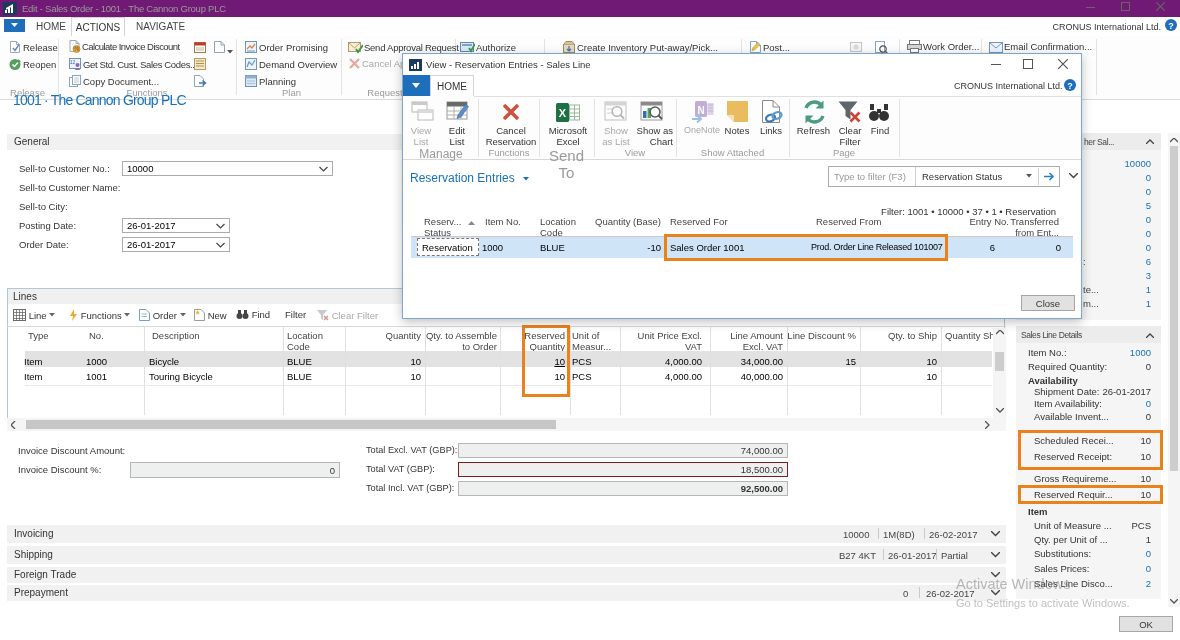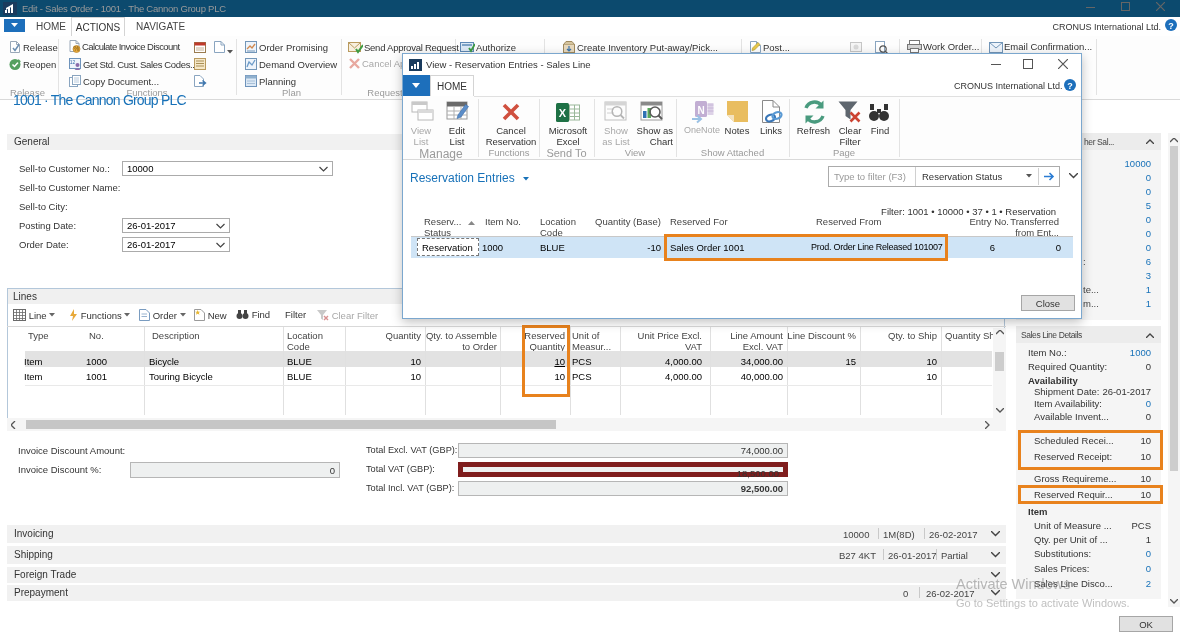--- a/index.html
+++ b/index.html
@@ -7,21 +7,21 @@
 body { font-family:"Liberation Sans", sans-serif; font-size:9.5px; color:#333; }
 #app { position:relative; width:1180px; height:640px; background:#fff; }
 .abs { position:absolute; }
 .blue { color:#1771b8; }
 .r { text-align:right; }
 .bold { font-weight:bold; }
 .orange { position:absolute; border:3px solid #e8821d; z-index:5; }
 .sep { position:absolute; width:1px; background:#e0e0e0; }
 .grayicon { filter:grayscale(1) opacity(0.55); }
 
-#titlebar { position:absolute; left:0; top:0; width:1180px; height:17px; background:#0c4a6e; }
+#titlebar { position:absolute; left:0; top:0; width:1180px; height:17px; background:#701a75; }
 #titlebar .ttext { position:absolute; left:22px; top:3px; color:#9a9a9a; font-size:9.5px; letter-spacing:-0.25px; }
 
 #tabbar { position:absolute; left:0; top:17px; width:1180px; height:19px; background:#fff; }
 #appbtn { position:absolute; left:4px; top:2px; width:21px; height:13px; background:#1d6fbb; color:#fff; text-align:center; }
 .tab { position:absolute; top:0; height:19px; line-height:19px; font-size:10px; color:#444; padding:0 6px; }
 .tab.active { background:#fff; border:1px solid #d4d4d4; border-bottom:none; color:#333; }
 
 #ribbon { position:absolute; left:0; top:36px; width:1180px; height:64px; background:#fdfdfd; border-bottom:1px solid #d9d9d9; }
 .rbtn { position:absolute; height:13px; line-height:13px; white-space:nowrap; font-size:9.5px; color:#333; }
 .rbtn svg, .rbtn .ic { vertical-align:-3px; margin-right:1px; }
@@ -330,21 +330,21 @@
       <path d="M0 0 L4 4 L0 8" stroke="#555" fill="none" stroke-width="1.3"></path>
     </svg>
 
 <div class="abs" style="left:18px;top:445px">Invoice Discount Amount:</div>
 <div class="abs" style="left:18px;top:464px">Invoice Discount %:</div>
 <div class="abs r" style="left:130px;top:462px;width:210px;height:16px;border:1px solid #b6b6b6;background:#eef0f0;padding:2px 4px 0 0">0</div>
 <div class="abs" style="left:366px;top:445px;font-size:9.2px">Total Excl. VAT (GBP):</div>
 <div class="abs" style="left:366px;top:464px;font-size:9.2px">Total VAT (GBP):</div>
 <div class="abs" style="left:366px;top:483px;font-size:9.2px">Total Incl. VAT (GBP):</div>
 <div class="abs r" style="left:458px;top:443px;width:330px;height:15px;border:1px solid #b6b6b6;background:#eef0f0;padding:1px 4px 0 0">74,000.00</div>
-<div class="abs r" style="left:458px;top:462px;width:330px;height:15px;border:5px solid #7f1d1d;background:#eef0f0;padding:1px 4px 0 0">18,500.00</div>
+<div class="abs r" style="left:458px;top:462px;width:330px;height:15px;border:1px solid #7f1d1d;background:#eef0f0;padding:1px 4px 0 0">18,500.00</div>
 <div class="abs r bold" style="left:458px;top:481px;width:330px;height:15px;border:1px solid #b6b6b6;background:#eef0f0;padding:1px 4px 0 0">92,500.00</div>
 
 <div class="secbar" style="top:525px;height:18px;line-height:18px">Invoicing</div>
 <div class="secbar" style="top:546px;height:18px;line-height:18px">Shipping</div>
 <div class="secbar" style="top:567px;height:16px;line-height:16px">Foreign Trade</div>
 <div class="secbar" style="top:585px;height:16px;line-height:16px">Prepayment</div>
 <div class="abs" style="left:843px;top:529px;color:#444">10000</div>
 <div class="abs" style="left:883px;top:529px;color:#444">1M(8D)</div>
 <div class="abs" style="left:929px;top:529px;color:#444">26-02-2017</div>
 <div class="abs" style="left:878px;top:528px;width:1px;height:11px;background:#c9c9c9"></div>
@@ -560,21 +560,21 @@
   <div class="abs" style="left:228px;top:71px;width:42px;text-align:right;color:#333;font-size:9.5px;line-height:11px">Show as<br>Chart</div>
   <div class="abs" style="left:281px;top:71px;width:36px;text-align:center;color:#a8a8a8;font-size:9px">OneNote</div>
   <div class="abs" style="left:318px;top:71px;width:32px;text-align:center;color:#333;font-size:9.5px">Notes</div>
   <div class="abs" style="left:353px;top:71px;width:30px;text-align:center;color:#333;font-size:9.5px">Links</div>
   <div class="abs" style="left:385px;top:71px;width:42px;text-align:right;color:#333;font-size:9.5px">Refresh</div>
   <div class="abs" style="left:432px;top:71px;width:30px;text-align:center;color:#333;font-size:9.5px;line-height:11px">Clear<br>Filter</div>
   <div class="abs" style="left:463px;top:71px;width:28px;text-align:center;color:#333;font-size:9.5px">Find</div>
 
   <div class="abs" style="left:3px;top:93px;width:70px;text-align:center;color:#9a9a9a;font-size:12px">Manage</div>
   <div class="abs" style="left:77px;top:93px;width:58px;text-align:center;color:#9a9a9a;font-size:9.5px">Functions</div>
-  <div class="abs" style="left:137px;top:93px;width:53px;text-align:center;color:#9a9a9a;font-size:11px">Send To</div>
+  <div class="abs" style="left:137px;top:93px;width:53px;text-align:center;color:#9a9a9a;font-size:15px">Send To</div>
   <div class="abs" style="left:192px;top:93px;width:80px;text-align:center;color:#9a9a9a;font-size:9.5px">View</div>
   <div class="abs" style="left:274px;top:93px;width:111px;text-align:center;color:#9a9a9a;font-size:9.5px">Show Attached</div>
   <div class="abs" style="left:387px;top:93px;width:108px;text-align:center;color:#9a9a9a;font-size:9.5px">Page</div>
 
   <div class="abs blue" style="left:7px;top:117px;font-size:12px">Reservation Entries</div>
   <svg class="abs" style="left:120px;top:123px" width="7" height="4">
         <path d="M0 0 L6 0 L3 3.5 Z" fill="#1771b8"></path>
       </svg>
   <div class="abs" style="left:425px;top:112px;width:232px;height:21px;border:1px solid #ababab;background:#fff"></div>
   <div class="abs" style="left:431px;top:117px;color:#999;font-size:9.5px">Type to filter (F3)</div>

